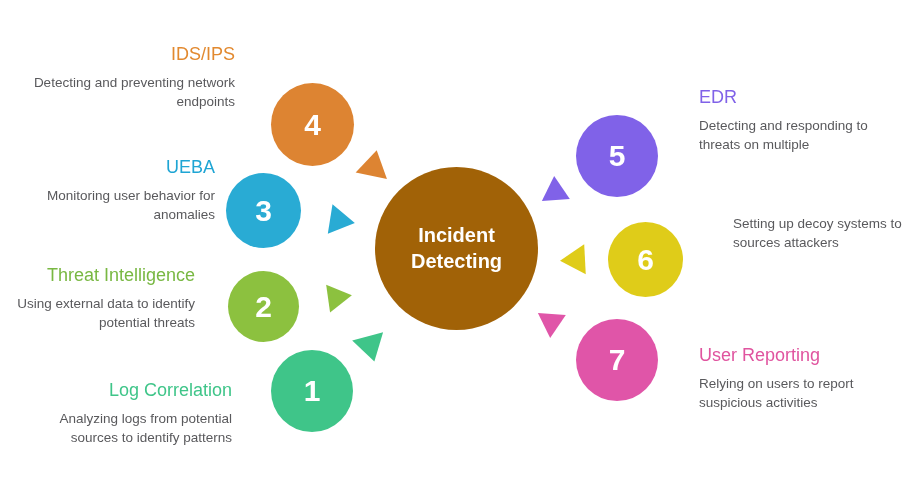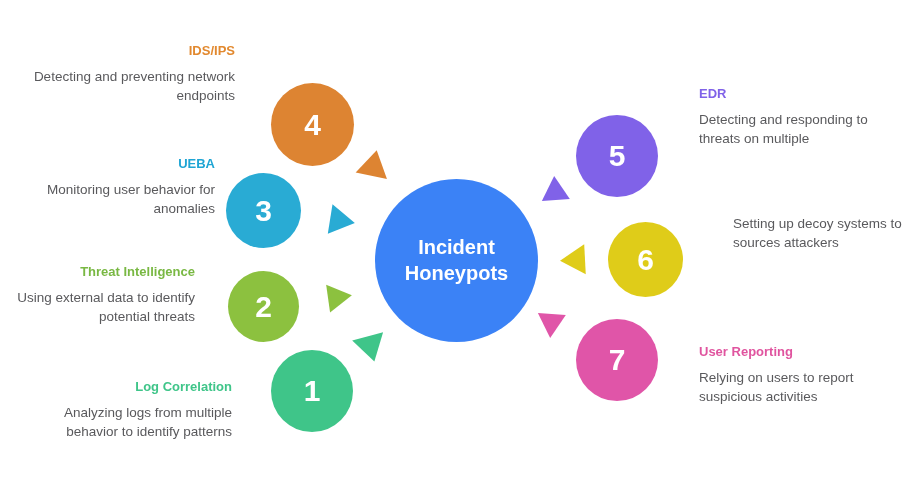--- a/index.html
+++ b/index.html
@@ -47,22 +47,22 @@
     width: 0;
     height: 0;
   }
 
   
   .block {
     position: absolute;
     box-sizing: border-box;
   }
   .block .title {
-    font-size: 13px;
-    font-weight: bold;
+    font-size: 18px;
+    font-weight: normal;
     line-height: 1.35;
     margin: 0 0 7px 0;
   }
   .block .desc {
     font-size: 13.5px;
     color: #59595c;
     line-height: 1.42;
     margin: 0;
   }
   .left-block  { text-align: right; }
@@ -83,21 +83,21 @@
     <p class="desc">Monitoring user behavior for anomalies</p>
   </div>
 
   <div class="block left-block" style="left:10px; top:263px; width:185px;">
     <p class="title" style="color:#79b843;">Threat Intelligence</p>
     <p class="desc">Using external data to identify potential threats</p>
   </div>
 
   <div class="block left-block" style="left:20px; top:378px; width:212px;">
     <p class="title" style="color:#3fc589;">Log Correlation</p>
-    <p class="desc">Analyzing logs from multiple behavior to identify patterns</p>
+    <p class="desc">Analyzing logs from potential sources to identify patterns</p>
   </div>
 
   <div class="block right-block" style="left:699px; top:85px; width:190px;">
     <p class="title" style="color:#8062e8;">EDR</p>
     <p class="desc">Detecting and responding to threats on multiple</p>
   </div>
 
   <div class="block right-block" style="left:733px; top:214px; width:175px;">
     <p class="desc">Setting up decoy systems to sources attackers</p>
   </div>
@@ -128,24 +128,24 @@
   </div>
 
   <div class="circle num-circle" style="left:608px; top:222px; width:75px; height:75px; background:#dfcc19;">
     <span>6</span>
   </div>
 
   <div class="circle num-circle" style="left:576px; top:319px; width:82px; height:82px; background:#e055a8;">
     <span>7</span>
   </div>
 
-  <div class="circle hub" style="left:375px; top:179px; width:163px; height:163px; background:#3b82f6;">
+  <div class="circle hub" style="left:375px; top:167px; width:163px; height:163px; background:#a16207;">
     <div>
       <span>Incident</span>
-      <span>Honeypots</span>
+      <span>Detecting</span>
     </div>
   </div>
 
   <div class="arrow" style="left:358px; top:150px;
               border-left:16px solid transparent; border-right:16px solid transparent;
               border-bottom:26px solid #dd8432; transform:rotate(12deg);"></div>
 
   <div class="arrow" style="left:330px; top:206px;
               border-top:15px solid transparent; border-bottom:15px solid transparent;
               border-left:25px solid #29abd4; transform:rotate(9deg);"></div>

